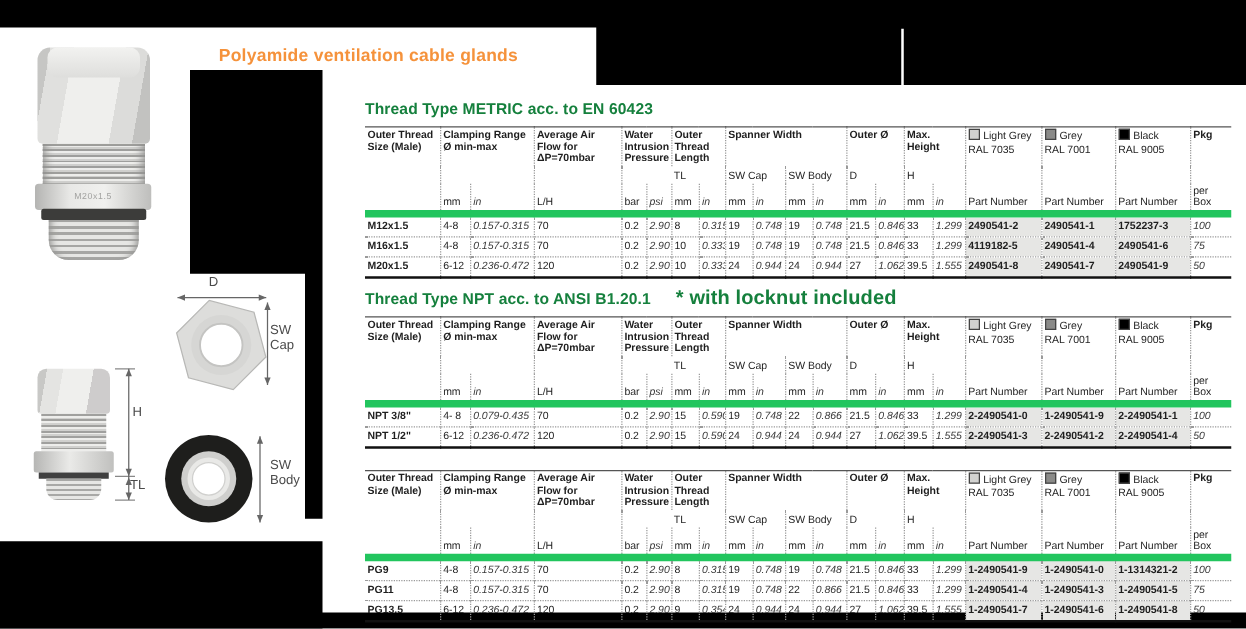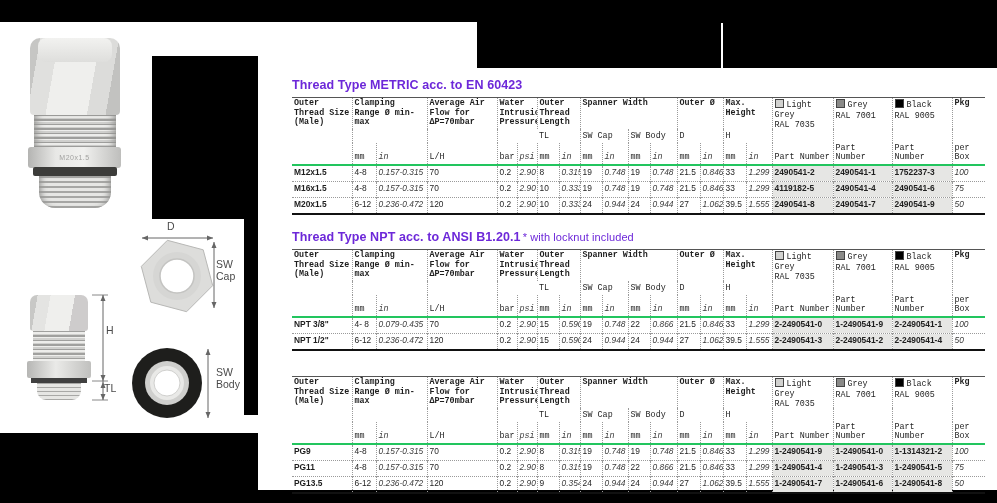--- a/index.html
+++ b/index.html
@@ -36,25 +36,25 @@
       background:linear-gradient(90deg,#b6b6b4,#eaeae8 45%,#c0c0be);}
   .sv-oring{left:31px;top:378px;width:56px;height:5px;background:#404040;}
   .sv-low{left:37px;top:383px;width:44px;height:17px;border-radius:0 0 9px 9px;
       background:repeating-linear-gradient(180deg,#a8a8a6 0 1.5px,#e6e6e4 1.5px 4px);}
 
   .dimsvg{position:absolute;}
   .dim-label{position:absolute;font-size:10.5px;color:#4a4a4a;line-height:11.5px;}
 
   
   .tbl-block{position:absolute;left:292px;width:693px;}
-  .tbl-title{font-size:12.5px;font-weight:bold;color:#6d28d9;margin:0 0 5px 0;letter-spacing:.1px;}
-  .tbl-note{font-size:11px;font-weight:normal;margin-left:2px;}
+  .tbl-title{font-size:12.5px;font-weight:bold;color:#15803d;margin:0 0 5px 0;letter-spacing:.1px;}
+  .tbl-note{font-size:16px;font-weight:bold;margin-left:20px;}
   table{border-collapse:collapse;table-layout:fixed;width:693px;
         font-size:8.4px;line-height:9.5px;border-top:1px solid #555;border-bottom:2px solid #111;}
-  thead{border-bottom:2px solid #22c55e;font-family:Liberation Mono, monospace;}
+  thead{border-bottom:6px solid #22c55e;}
   th,td{border-left:1px dotted #9a9a9a;padding:1px 2px;text-align:left;font-weight:normal;overflow:hidden;}
   th:first-child,td:first-child{border-left:none;}
   tr.grprow th{vertical-align:top;height:27px;font-weight:bold;}
   tr.subrow th{vertical-align:bottom;height:12px;}
   tr.unitrow th{vertical-align:bottom;height:15px;}
   tbody td{height:13px;vertical-align:middle;}
   tbody tr+tr td{border-top:1px dotted #9a9a9a;}
   .c-it{font-style:italic;color:#3a3a3a;}
   .c-bold{font-weight:bold;}
   .c-pn{font-weight:bold;background:#e6e6e4;}
@@ -69,20 +69,21 @@
 <div id="stage">
 
   <div class="blk" style="left:0;top:0;width:997px;height:22px;"></div>
   <div class="blk" style="left:477px;top:0;width:520px;height:68px;"></div>
   <div class="whiteline" style="left:721px;top:23px;width:2px;height:45px;"></div>
   <div class="blk" style="left:152px;top:56px;width:93px;height:163px;"></div>
   <div class="blk" style="left:244px;top:56px;width:14px;height:359px;"></div>
   <div class="blk" style="left:0;top:433px;width:258px;height:70px;"></div>
   <div class="blk" style="left:0;top:490px;width:997px;height:13px;"></div>
 
+  <div id="product-title" style="color: rgb(245, 146, 59);">Polyamide ventilation cable glands</div>
 
   <div>
     <div class="ph ph-cap"></div>
     <div class="ph ph-cap-top"></div>
     <div class="ph ph-thread"></div>
     <div class="ph ph-nut">
         <span>M20x1.5</span>
       </div>
     <div class="ph ph-oring"></div>
     <div class="ph ph-low"></div>

